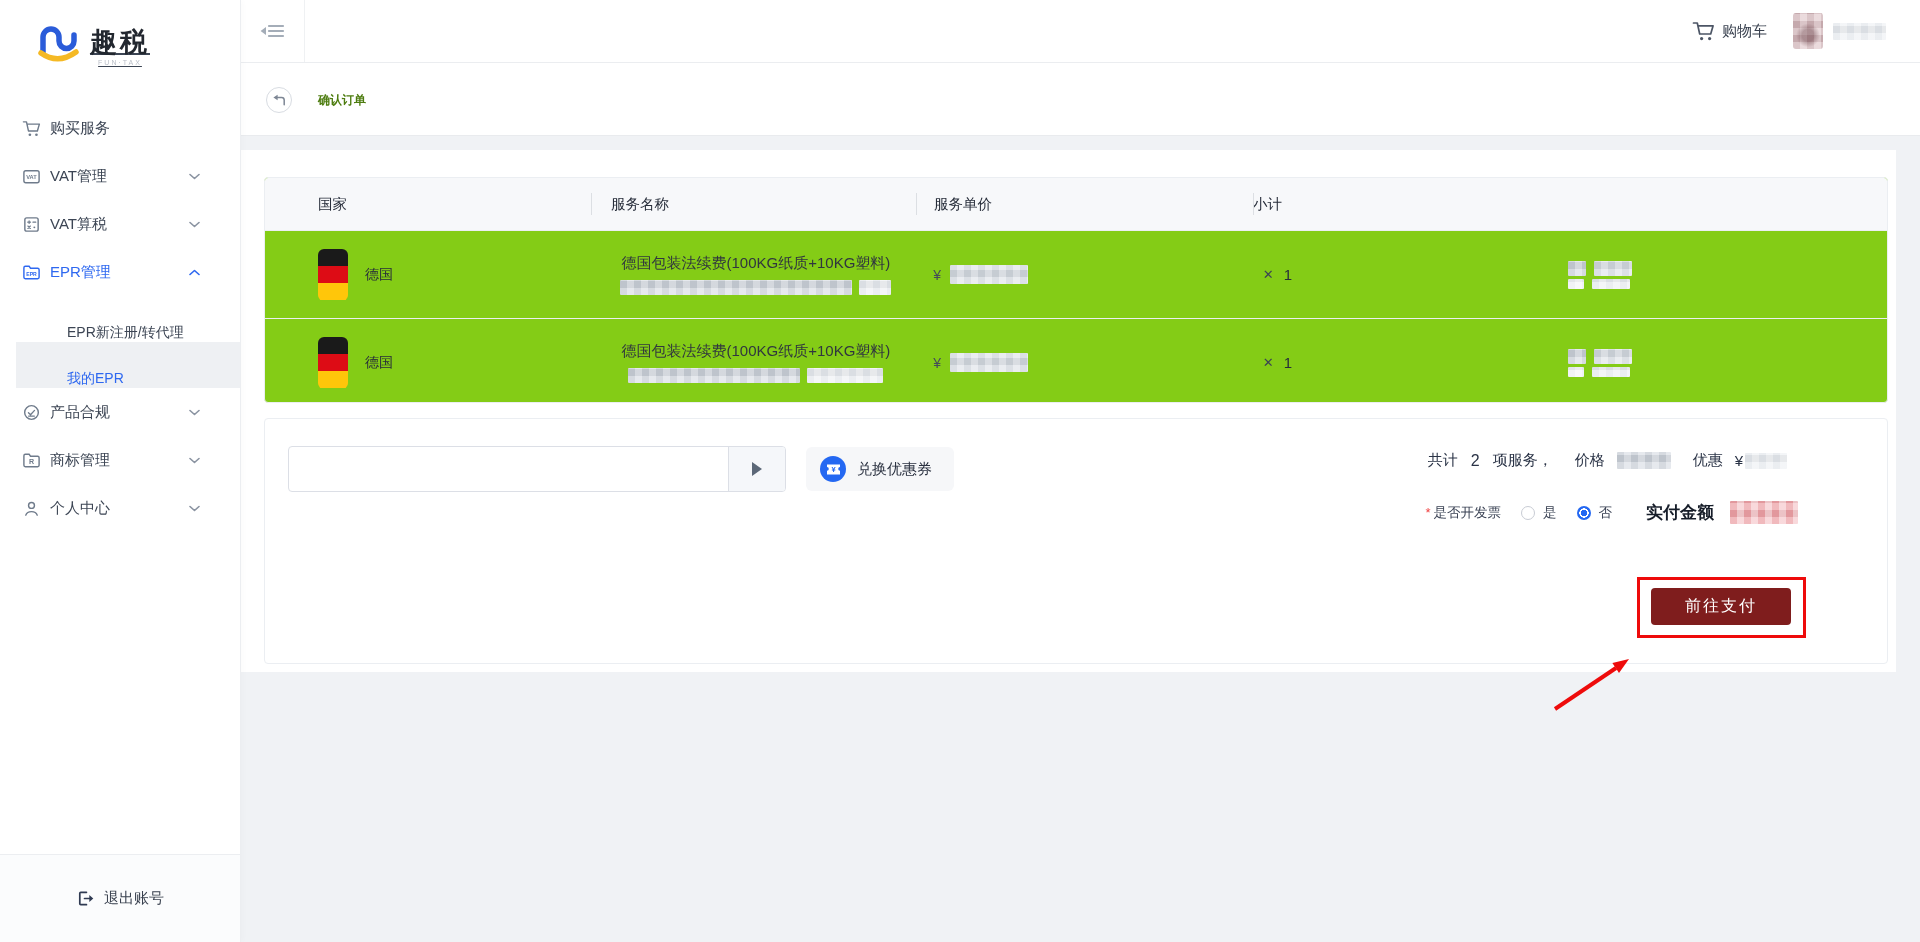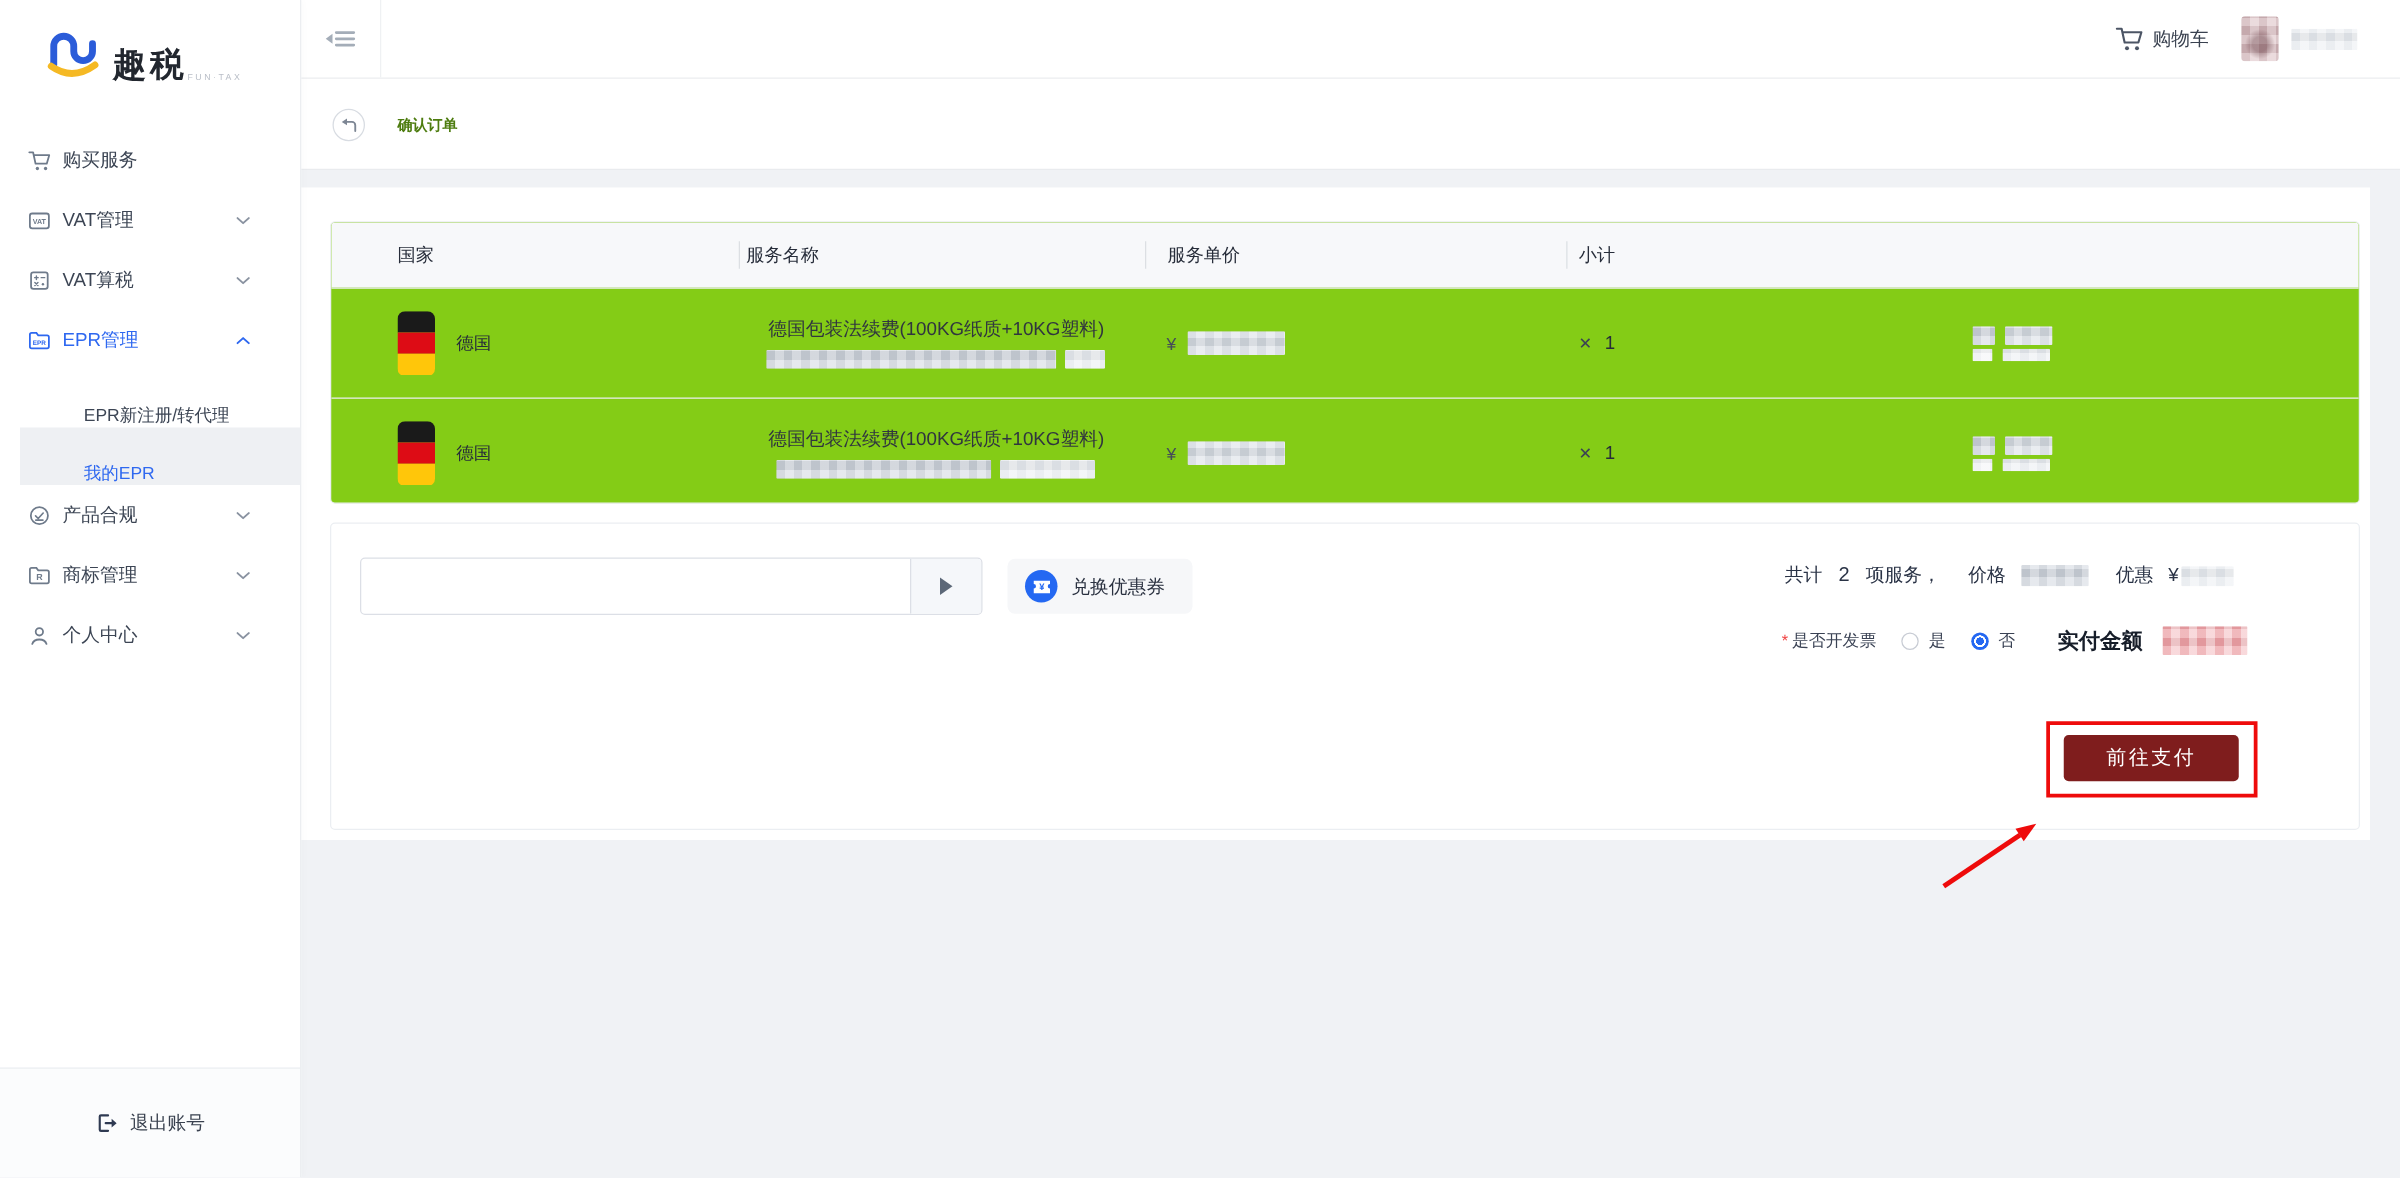--- a/index.html
+++ b/index.html
@@ -22,21 +22,21 @@
   .px-faint{--a:#eceef2;--b:#f6f7f9;}
   .px-pink{--a:#eb9ea3;--b:#f6cbce;}
   .px-avatar{--a:#cdb0b4;--b:#e3cdd0;}
 
   
   .sidebar{
     position:absolute;left:0;top:0;width:240px;height:942px;background:#fff;
     border-right:1px solid #eceef1;box-shadow:2px 0 6px rgba(0,0,0,.02);z-index:20;
   }
   .logo{position:absolute;left:36px;top:22px;display:flex;align-items:flex-end;gap:8px;}
-  .logo-text{display:flex;flex-direction:row;align-items:flex-end;line-height:1;}
+  .logo-text{display:flex;flex-direction:column;align-items:center;line-height:1;text-decoration:underline;}
   .logo-cn{font-size:27px;font-weight:800;color:#22272f;letter-spacing:3px;}
   .logo-sub{font-size:7px;color:#b9bec7;letter-spacing:2px;margin-top:3px;}
   .nav{position:absolute;left:0;top:104px;width:240px;}
   .nav-item{
     height:48px;display:flex;align-items:center;padding-left:22px;position:relative;
     font-size:15px;color:#3c4554;cursor:pointer;
   }
   .nav-item .ico{width:19px;height:19px;margin-right:9px;color:#6f7b8b;flex:none;display:flex;}
   .nav-item .chev{position:absolute;right:40px;color:#8a93a1;display:flex;}
   .chev.up svg{transform:rotate(180deg);}
@@ -90,24 +90,24 @@
   .panel{position:absolute;left:240px;top:150px;width:1656px;height:522px;background:#fff;}
 
   .order-table{
     position:absolute;left:264px;top:177px;width:1624px;height:226px;
     border:1px solid #ebeef2;border-radius:4px;overflow:hidden;background:#84cc16;
     box-sizing:border-box;z-index:5;
   }
   .t-head{display:flex;height:52px;background:#f7f8fa;align-items:center;}
   .t-cell{box-sizing:border-box;height:100%;display:flex;align-items:center;position:relative;}
   .c1{width:326px;padding-left:53px;}
-  .c2{width:325px;padding-left:6px;text-align:center;}
+  .c2{width:325px;padding-left:20px;text-align:center;}
   .c3{width:337px;padding-left:18px;}
   .c4{width:317px;padding-left:11px;}
-  .c5{width:319px;padding-left:10px;}
+  .c5{width:319px;padding-left:0;}
   .t-head .t-cell{font-size:14.5px;color:#272d3a;font-weight:500;}
   .t-head .t-cell:not(.c1)::before{
     content:"";position:absolute;left:0;top:15px;width:1px;height:22px;background:#dcdfe3;
   }
   .t-row{display:flex;height:87px;border-top:1px solid #ebeef2;align-items:center;}
   .flag{width:30px;height:52px;border-radius:6px;overflow:hidden;display:flex;flex-direction:column;flex:none;}
   .flag i{flex:1;display:block;}
   .country-name{margin-left:17px;font-size:14px;color:#272d3a;}
   .svc{width:100%;display:flex;flex-direction:column;align-items:center;justify-content:center;padding-right:14px;}
   .svc-name{font-size:15px;color:#30363f;}

